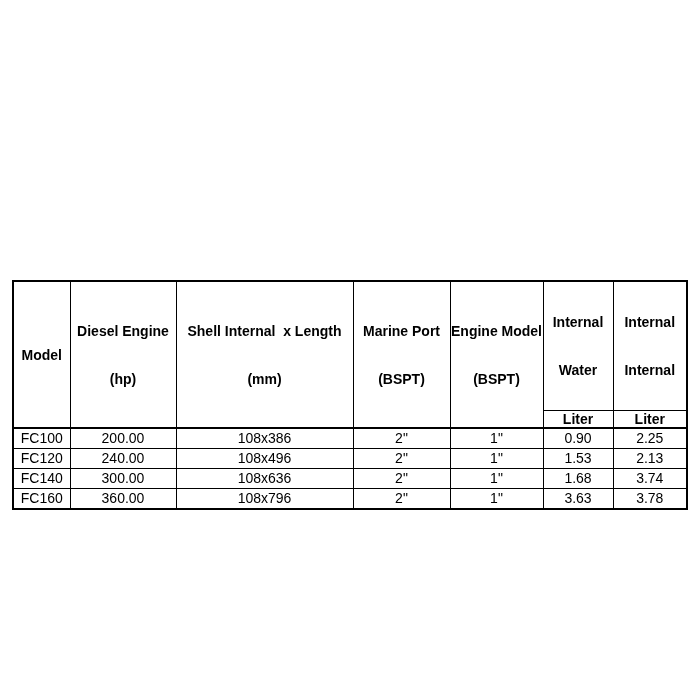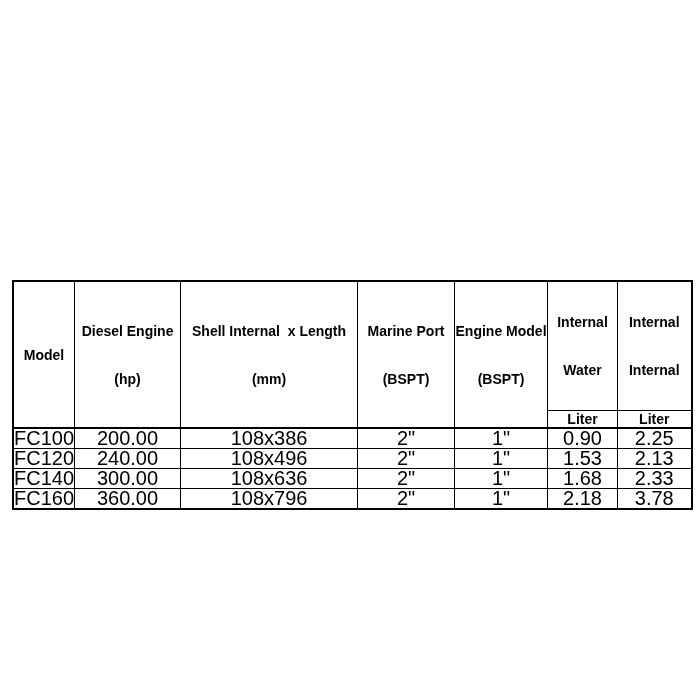--- a/index.html
+++ b/index.html
@@ -37,21 +37,21 @@
     overflow: hidden;
     color: #000000;
   }
   .spec th {
     font-weight: bold;
     font-size: 14px;
     line-height: 16px;
     white-space: pre-wrap; 
   }
   .spec td {
-    font-size: 20px;
+    font-size: 14px;
     height: 19px;
     line-height: 19px;
     white-space: nowrap;
   }
   tr.hdr-main th { height: 40px; }
   tr.hdr-sub th { height: 16px; margin-left: 10px; }
   
   .spec tbody tr:first-child td { border-top: 2px solid #000000; }
   col.c0 { width: 57px; }
   col.c1 { width: 106px; }
@@ -129,26 +129,26 @@
           <td>1.53</td>
           <td>2.13</td>
         </tr>
         <tr>
           <td>FC140</td>
           <td>300.00</td>
           <td>108x636</td>
           <td>2"</td>
           <td>1"</td>
           <td>1.68</td>
-          <td>2.33</td>
+          <td>3.74</td>
         </tr>
         <tr>
           <td>FC160</td>
           <td>360.00</td>
           <td>108x796</td>
           <td>2"</td>
           <td>1"</td>
-          <td>2.18</td>
+          <td>3.63</td>
           <td>3.78</td>
         </tr>
       </tbody>
   </table>
 </div>
 
 </body></html>

